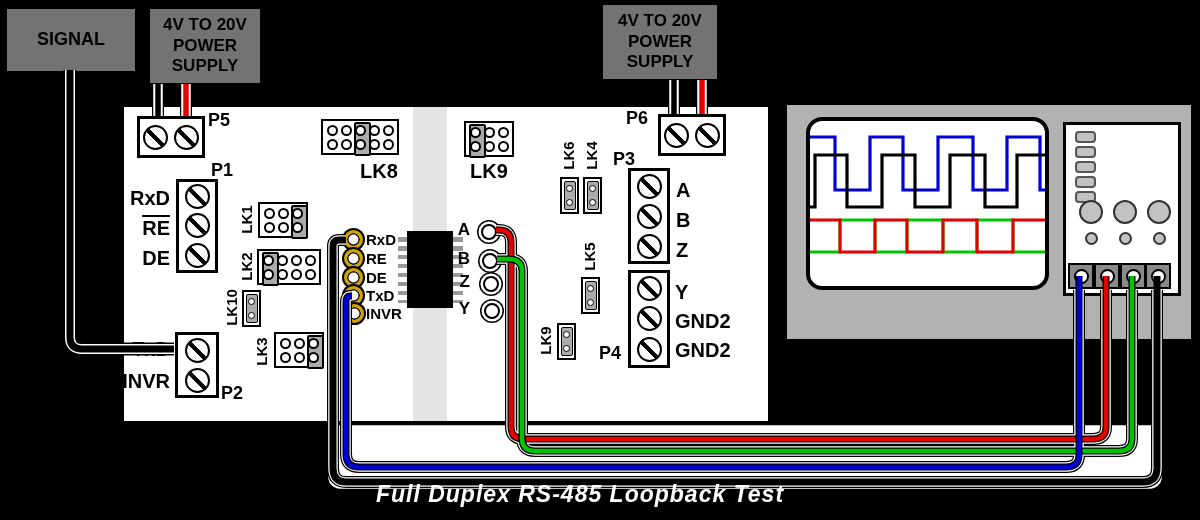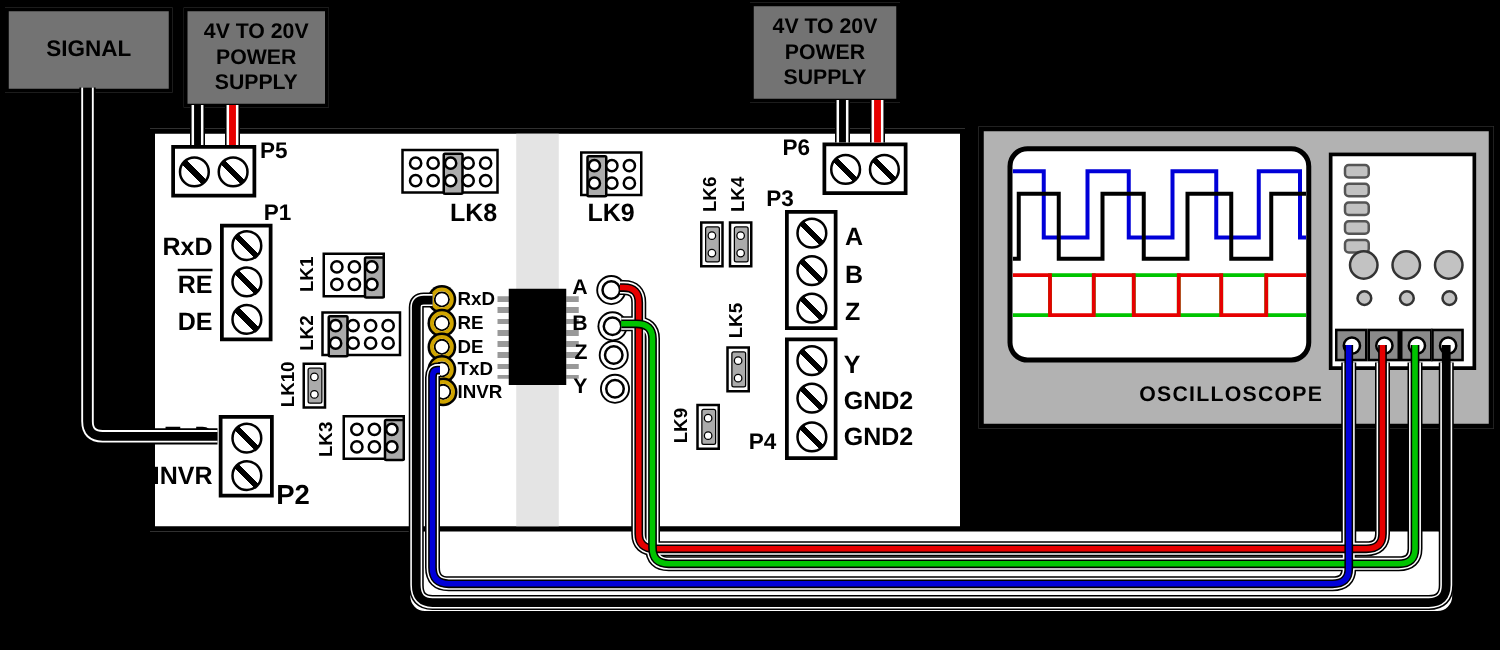--- a/index.html
+++ b/index.html
@@ -87,21 +87,21 @@
   </div>
   <div class="lbl" style="left:211px;top:160px;font-size:18px;">P1</div>
   <div class="lbl" style="left:130px;top:187px;width:40px;text-align:right;">RxD</div>
   <div class="lbl" style="left:130px;top:217px;width:40px;text-align:right;text-decoration:overline;">RE</div>
   <div class="lbl" style="left:130px;top:247px;width:40px;text-align:right;">DE</div>
 
   <div class="tblock" style="left:175px;top:332px;width:38px;height:60px;">
     <div class="screw"></div>
     <div class="screw"></div>
   </div>
-  <div class="lbl" style="left:221px;top:383px;font-size:22px;">P2</div>
+  <div class="lbl" style="left:221px;top:383px;font-size:18px;">P2</div>
   <div class="lbl" style="left:126px;top:338px;width:44px;text-align:right;">TxD</div>
   <div class="lbl" style="left:122px;top:370px;width:48px;text-align:right;">INVR</div>
 
   <div class="tblock" style="left:628px;top:168px;width:36px;height:90px;">
     <div class="screw"></div>
     <div class="screw"></div>
     <div class="screw"></div>
   </div>
   <div class="lbl" style="left:613px;top:149px;font-size:18px;">P3</div>
   <div class="lbl" style="left:676px;top:179px;">A</div>
@@ -281,21 +281,20 @@
     </div>
   <div class="bnc" style="left:1094px;top:263px;">
       <i></i>
     </div>
   <div class="bnc" style="left:1120px;top:263px;">
       <i></i>
     </div>
   <div class="bnc" style="left:1145px;top:263px;">
       <i></i>
     </div>
-  <div class="lbl" style="left:783px;top:306px;width:404px;text-align:center;font-size:17px;letter-spacing:1px;">OSCILLOSCOPE</div>
 
   <svg width="1200" height="520" viewBox="0 0 1200 520" style="pointer-events:none;">
 
     <rect x="327" y="424" width="836" height="66" rx="13" fill="#fff" stroke="#000" stroke-width="2.5"></rect>
 
     <g fill="none" stroke="#000" stroke-width="12">
       <path d="M496,230 H499 Q511,230 511,242 V427 Q511,439 524,439 H1093 Q1106,439 1106,427 V290"></path>
       <path d="M497,259 H509 Q522,259 522,271 V438 Q522,451 535,451 H1119 Q1132,451 1132,439 V290"></path>
       <path d="M352,296 H350 Q346,296 346,302 V454 Q346,467 359,467 H1066 Q1079,467 1079,455 V290"></path>
       <path d="M346,240 H339 Q333,240 333,246 V468 Q333,482 346,482 H1143 Q1157,482 1157,468 V290"></path>
@@ -326,13 +325,14 @@
     <path d="M352,296 H350 Q346,296 346,302 V454 Q346,467 359,467 H1066 Q1079,467 1079,455 V276" fill="none" stroke-width="4.5" stroke="#0000d8"></path>
     <path d="M346,240 H339 Q333,240 333,246 V468 Q333,482 346,482 H1143 Q1157,482 1157,468 V276" fill="none" stroke="#000" stroke-width="7"></path>
 
     <path d="M70,70 V337 Q70,349 82,349 H174" fill="none" stroke="#000" stroke-width="7"></path>
     <path d="M158,84 V116" stroke="#000" stroke-width="5.5"></path>
     <path d="M186,84 V116" stroke-width="5.5" stroke="#e60000"></path>
     <path d="M674,80 V114" stroke="#000" stroke-width="5.5"></path>
     <path d="M702,80 V114" stroke-width="5.5" stroke="#e60000"></path>
   </svg>
 
+  <div class="caption" style="top:481px;">Full Duplex RS-485 Loopback Test</div>
 </div>
 
 </body></html>

